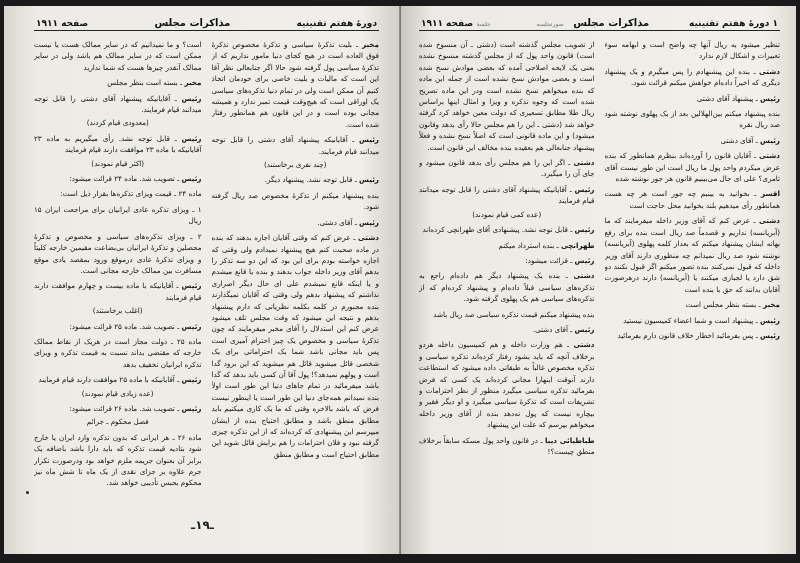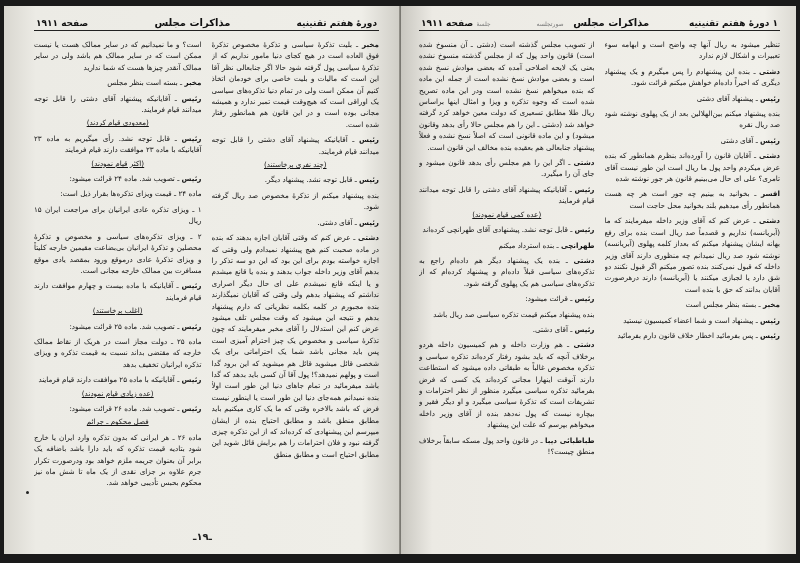--- a/index.html
+++ b/index.html
@@ -9,22 +9,22 @@
   .page.left{width:397px;padding:8px 22px 8px 30px;background:linear-gradient(90deg,#d9d7d0 0%,#ecebe5 8%,#efeee8 90%,#cfcdc6 100%);}
   .page.right{width:395px;padding:8px 16px 8px 18px;background:linear-gradient(90deg,#c9c7c0 0%,#eceae4 8%,#f1f0ea 92%,#dcdad3 100%);}
   .gutter{position:absolute;left:395px;top:0;width:6px;height:100%;background:linear-gradient(90deg,#9a9891,#5a5852,#8e8c86);}
   .hdr{display:flex;justify-content:space-between;align-items:flex-end;direction:rtl;border-bottom:1.5px solid #222;padding:0 2px 2px;height:14px;font-weight:bold;font-size:9px;color:#111;}
   .hdr .center{font-size:10px;text-align:right;}
   .hdr .sub{font-size:6px;color:#777;font-weight:normal;margin-right:6px;}
   .cols{display:flex;direction:rtl;gap:10px;margin-top:4px;height:490px;}
   .col{flex:1;direction:rtl;text-align:justify;font-size:7.2px;line-height:11.4px;color:#151515;overflow:hidden;}
   .col p{margin:4px 0 1px;}
   .col .spk{font-weight:bold;}
-  .col .center{text-align:center;margin:2px 0;text-decoration:underline;}
-  .footer{position:absolute;bottom:12px;left:0;right:0;text-align:center;font-size:10px;font-weight:bold;color:#222;}
+  .col .center{text-align:center;margin:2px 0;}
+  .footer{position:absolute;bottom:22px;left:0;right:0;text-align:center;font-size:12px;font-weight:bold;color:#222;}
   .dot{position:absolute;width:3px;height:3px;border-radius:50%;background:#222;}
 </style>
 </head>
 <body>
 
 <div class="spread">
 
   <div class="page left">
     <div class="hdr">
       <span>دورهٔ هفتم تقنینیه</span>
@@ -95,22 +95,22 @@
           <p><span class="spk">رئیس</span> <span>ـ پیشنهاد است و شما اعضاء کمیسیون نیستید</span></p>
           <p><span class="spk">رئیس</span> <span>ـ پس بفرمائید اخطار خلاف قانون دارم بفرمائید</span></p>
         </div>
       <div class="col">
           <p><span>از تصویب مجلس گذشته است (دشتی ـ آن منسوخ شده است) قانون واحد پول که از مجلس گذشته منسوخ نشده بعنی یک لایحه اصلاحی آمده که بعضی موادش نسخ شده است و بعضی موادش نسخ نشده است از جمله این ماده که بنده میخواهم نسخ نشده است ودر این ماده تصریح شده است که وجوه تذکره و ویزا و امثال اینها براساس ریال طلا مطابق تسعیری که دولت معین خواهد کرد گرفته خواهد شد (دشتی ـ این را هم مجلس حالا رأی بدهد وقانون میشود) و این ماده قانونی است که اصلاً نسخ نشده و فعلاً پیشنهاد جنابعالی هم بعقیده بنده مخالف این قانون است.</span></p>
           <p><span class="spk">دشتی</span> <span>ـ اگر این را هم مجلس رأی بدهد قانون میشود و جای آن را میگیرد.</span></p>
           <p><span class="spk">رئیس</span> <span>ـ آقایانیکه پیشنهاد آقای دشتی را قابل توجه میدانند قیام فرمایند</span></p>
           <p class="center">(عده کمی قیام نمودند)</p>
           <p><span class="spk">رئیس</span> <span>ـ قابل توجه نشد. پیشنهادی آقای طهرانچی کرده‌اند</span></p>
           <p><span class="spk">طهرانچی</span> <span>ـ بنده استرداد میکنم</span></p>
+          <p><span class="spk">رئیس</span> <span>ـ قرائت میشود:</span></p>
           <p><span class="spk">دشتی</span> <span>ـ بنده یک پیشنهاد دیگر هم داده‌ام راجع به تذکره‌های سیاسی قبلاً داده‌ام و پیشنهاد کرده‌ام که از تذکره‌های سیاسی هم یک پهلوی گرفته شود.</span></p>
-          <p><span class="spk">رئیس</span> <span>ـ قرائت میشود:</span></p>
           <p><span>بنده پیشنهاد میکنم قیمت تذکره سیاسی صد ریال باشد</span></p>
           <p><span class="spk">رئیس</span> <span>ـ آقای دشتی.</span></p>
           <p><span class="spk">دشتی</span> <span>ـ هم وزارت داخله و هم کمیسیون داخله هردو برخلاف آنچه که باید بشود رفتار کرده‌اند تذکره سیاسی و تذکره مخصوص غالباً به طبقاتی داده میشود که استطاعت دارند آنوقت اینهارا مجانی کرده‌اند یک کسی که فرض بفرمائید تذکره سیاسی میگیرد منظور از نظر احترامات و تشریفات است که تذکرهٔ سیاسی میگیرد و او دیگر فقیر و بیچاره نیست که پول نه‌دهد بنده از آقای وزیر داخله میخواهم بپرسم که علت این پیشنهاد</span></p>
           <p><span class="spk">طباطبائی دیبا</span> <span>ـ در قانون واحد پول مسکه سابقاً برخلاف منطق چیست؟!</span></p>
         </div>
     </div>
   </div>
 </div>
 
 </body></html>

